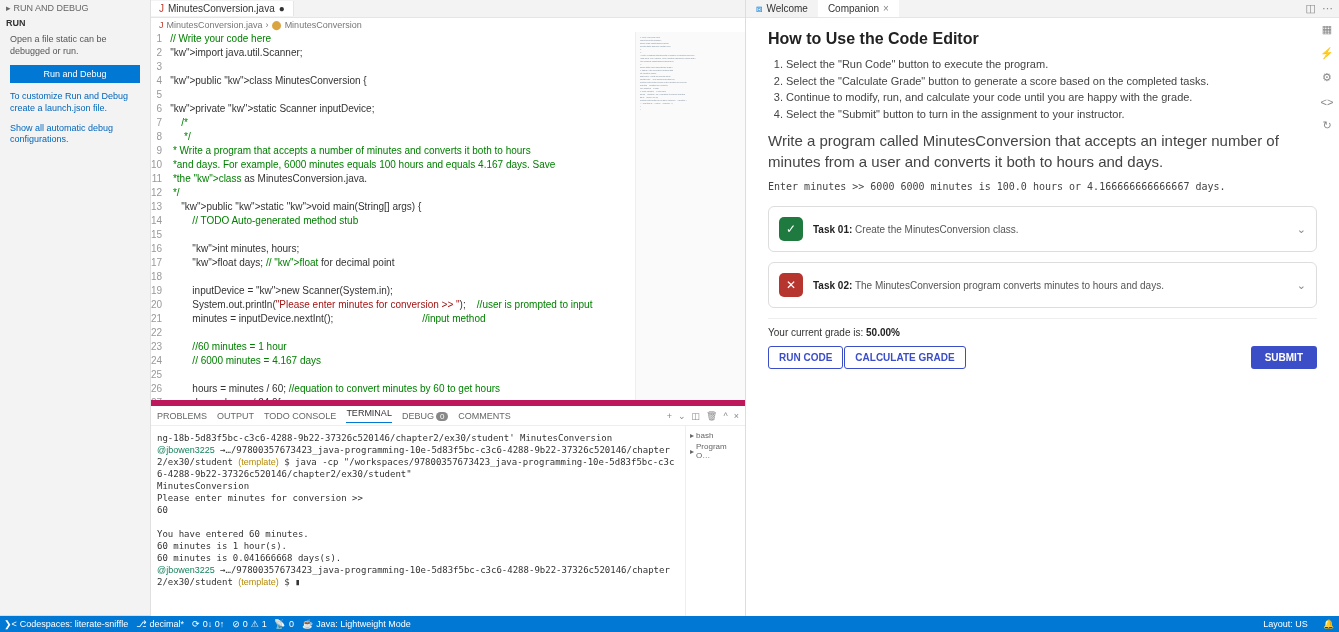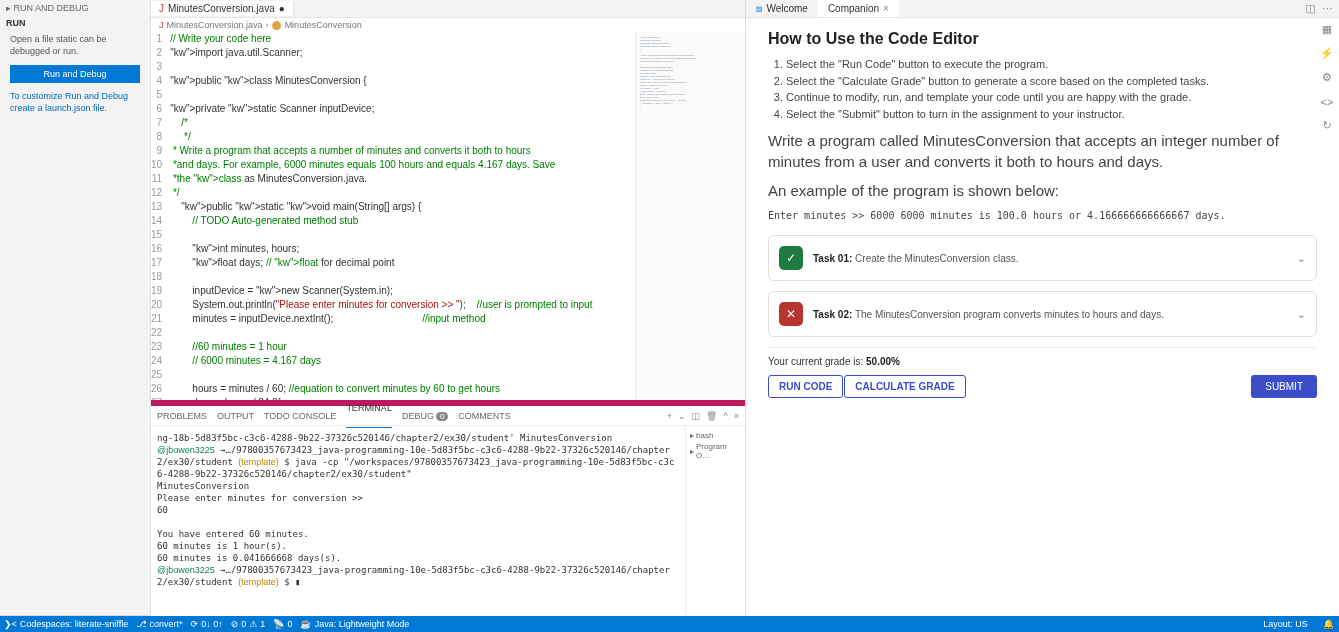--- a/index.html
+++ b/index.html
@@ -17,21 +17,21 @@
 .tab{padding:2px 8px;font-size:10px;background:#fff;border-right:1px solid #e5e5e5;display:flex;align-items:center;gap:4px}
 .breadcrumb{height:14px;font-size:9px;color:#777;padding:1px 8px;display:flex;align-items:center;gap:3px}
 .editor-area{flex:1;display:flex;overflow:hidden;position:relative}
 .editor{flex:1;display:flex;background:#fff;font-family:Consolas,monospace;font-size:10px;line-height:14px;overflow:auto}
 .gutter{width:28px;text-align:right;color:#999;padding-right:8px;user-select:none}
 .code{flex:1;white-space:pre;color:#333}
 .minimap{width:110px;background:#fafafa;border-left:1px solid #eee;font-size:2px;line-height:3px;overflow:hidden;padding:4px;color:#789}.str{color:#a31515}.cm{color:#008000}
 .terminal-panel{height:232px;border-top:6px solid #be185d;display:flex;flex-direction:column;background:#fff}
 .term-tabs{height:20px;display:flex;align-items:center;padding:0 6px;gap:10px;font-size:9px;color:#666;border-bottom:1px solid #eee}
 .term-tab{cursor:pointer}
-.term-tab.active{color:#333;border-bottom:1px solid #0078d4;padding-bottom:14px}
+.term-tab.active{color:#333;border-bottom:1px solid #0078d4;padding-bottom:4px}
 .term-badge{background:#888;color:#fff;border-radius:7px;padding:0 4px;font-size:8px;margin-left:2px}
 .term-actions{margin-left:auto;display:flex;gap:6px;color:#888}
 .term-body{flex:1;display:flex;overflow:hidden}
 .term-content{flex:1;font-family:Consolas,monospace;font-size:9px;line-height:12px;padding:6px;color:#333;overflow:auto;white-space:pre-wrap;word-break:break-all}
 .term-sidebar{width:60px;border-left:1px solid #eee;font-size:8px;padding:4px;color:#666}
 .term-sidebar .item{display:flex;align-items:center;gap:2px;padding:1px 0}
 .right-panel{width:594px;border-left:1px solid #ddd;display:flex;flex-direction:column}
 .rp-tabs{height:18px;background:#f3f3f3;display:flex;border-bottom:1px solid #e5e5e5}
 .rp-tab{padding:2px 10px;font-size:10px;display:flex;align-items:center;gap:4px}
 .rp-tab.active{background:#fff}
@@ -46,41 +46,42 @@
 .task-icon.ok{background:#1f7a3f}
 .task-icon.bad{background:#b7352f}
 .task-text{flex:1;font-size:10px;color:#555}
 .task-text b{color:#222}
 .task-chev{color:#888}
 .grade-row{display:flex;align-items:center;border-top:1px solid #eee;padding-top:8px}
 .grade-label{font-size:10px;color:#333}
 .grade-label b{color:#222}
 .grade-btns{display:flex;gap:1px;margin-top:8px}
 .btn-outline{border:1px solid #3b4ec7;color:#3b4ec7;background:#fff;padding:5px 10px;font-size:10px;cursor:pointer;border-radius:3px;font-weight:600}
-.btn-primary{background:#3b4ec7;color:#fff;border:none;padding:5px 14px;font-size:10px;cursor:pointer;border-radius:3px;font-weight:400;margin-left:auto}
+.btn-primary{background:#3b4ec7;color:#fff;border:none;padding:5px 14px;font-size:10px;cursor:pointer;border-radius:3px;font-weight:700;margin-left:auto}
 .rp-iconbar{position:absolute;right:4px;top:4px;display:flex;flex-direction:column;gap:8px;color:#888}
 .rp-iconbar span{width:16px;height:16px;display:flex;align-items:center;justify-content:center;font-size:11px;border-bottom:1px solid transparent}
 .status-bar{position:absolute;bottom:0;left:0;right:0;height:16px;background:#0078d4;color:#fff;display:flex;align-items:center;font-size:9px;padding:0 4px;gap:8px}
 .status-bar .item{display:flex;align-items:center;gap:3px}
 .status-bar .right{margin-left:auto;display:flex;gap:16px}.gray{color:#888}
 </style>
 </head>
 <body>
 
 <div class="app">
 
   <div class="left-panel">
     <div class="lp-header">
       <span>▸</span>
       <span>RUN AND DEBUG</span>
     </div>
     <div class="lp-section">RUN</div>
     <div class="lp-desc">Open a file static can be debugged or run.</div>
     <button class="run-btn">Run and Debug</button>
     <div class="lp-link">To customize Run and Debug create a launch.json file.</div>
+    <div class="lp-link">Show all automatic debug configurations.</div>
     <div class="lp-breakpoints">
       <span>▸</span>
       <span>BREAKPOINTS</span>
     </div>
   </div>
 
   <div class="center">
     <div class="tabs">
       <div class="tab">
         <span style="color:#c0392b">J</span>
@@ -223,25 +224,24 @@
         <span>▦</span>
         <span>⚡</span>
         <span>⚙</span>
         <span>&lt;&gt;</span>
         <span>↻</span>
       </div>
       <div class="rp-title">How to Use the Code Editor</div>
       <ol class="rp-list">
         <li>Select the "Run Code" button to execute the program.</li>
         <li>Select the "Calculate Grade" button to generate a score based on the completed tasks.</li>
-        <li>Continue to modify, run, and template your code until you are happy with the grade.</li>
+        <li>Continue to modify, run, and calculate your code until you are happy with the grade.</li>
         <li>Select the "Submit" button to turn in the assignment to your instructor.</li>
       </ol>
       <div class="rp-text">Write a program called MinutesConversion that accepts an integer number of minutes from a user and converts it both to hours and days.</div>
-      <div class="rp-text">An example of the program is shown below:</div>
       <div class="rp-code" id="examplecode">Enter minutes &gt;&gt; 6000
 6000 minutes is 100.0 hours or 4.166666666666667 days.</div>
 
       <div class="task-card">
         <div class="task-icon ok">✓</div>
         <div class="task-text"><b>Task 01:</b> <span>Create the MinutesConversion class.</span></div>
         <div class="task-chev">⌄</div>
       </div>
       <div class="task-card">
         <div class="task-icon bad">✕</div>
@@ -256,21 +256,21 @@
         <button class="btn-outline">RUN CODE</button>
         <button class="btn-outline">CALCULATE GRADE</button>
         <button class="btn-primary">SUBMIT</button>
       </div>
     </div>
   </div>
 </div>
 
 <div class="status-bar">
   <span class="item">❯&lt; <span>Codespaces: literate-sniffle</span></span>
-  <span class="item">⎇ <span>convert*</span></span>
+  <span class="item">⎇ <span>decimal*</span></span>
   <span class="item">⟳ <span>0↓ 0↑</span></span>
   <span class="item">⊘ <span>0</span> ⚠ <span>1</span></span>
   <span class="item">📡 <span>0</span></span>
   <span class="item">☕ <span>Java: Lightweight Mode</span></span>
   <div class="right">
     <span class="item">
         <span>Layout: US</span>
       </span>
     <span class="item">🔔</span>
   </div>

